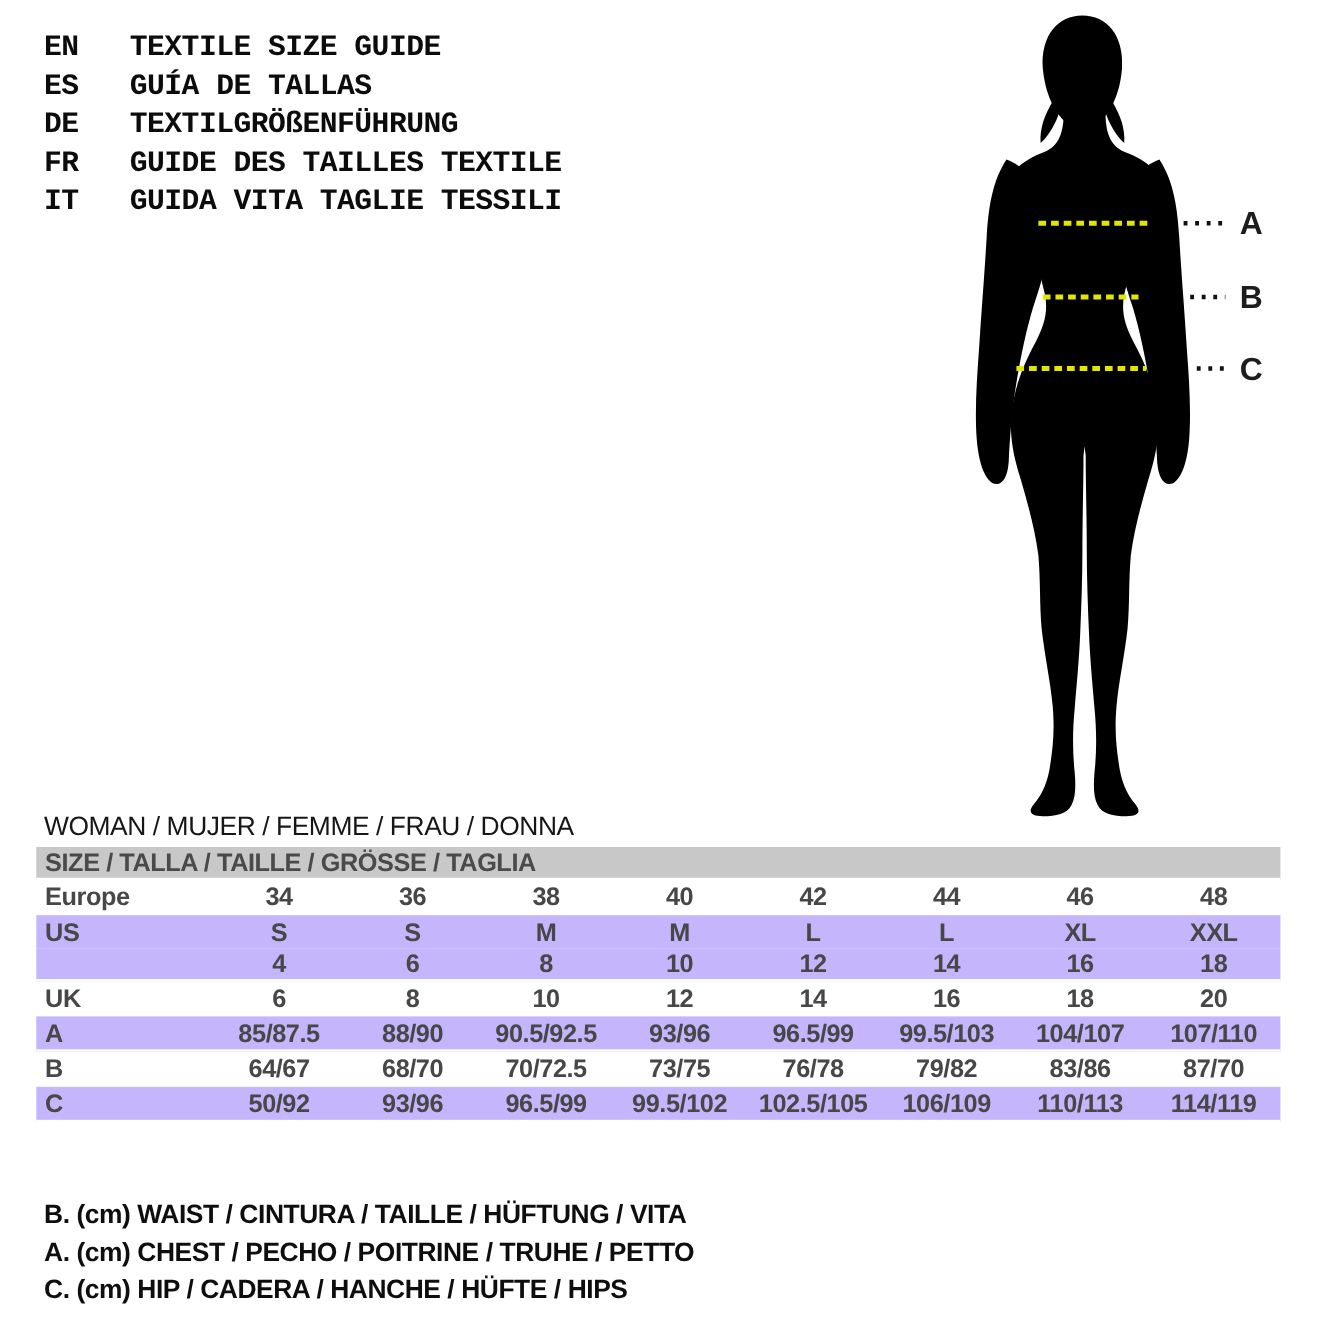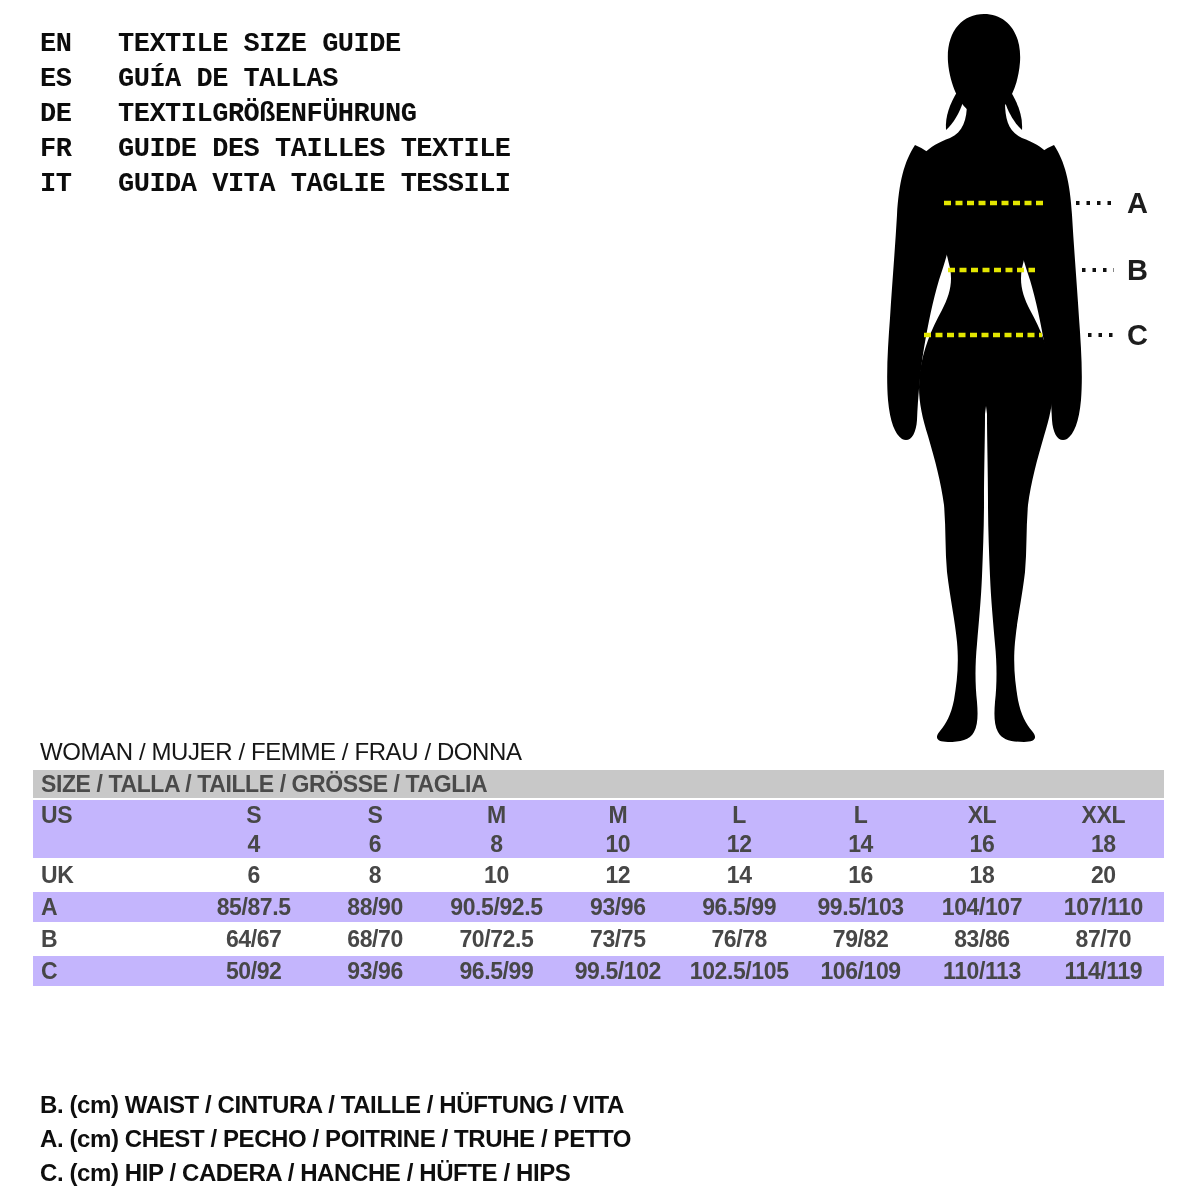--- a/index.html
+++ b/index.html
@@ -144,20 +144,31 @@
   <text class="figure-label" x="1127" y="213">A</text>
   <text class="figure-label" x="1127" y="280">B</text>
   <text class="figure-label" x="1127" y="345">C</text>
 </svg>
 
 <div class="woman-line">WOMAN / MUJER / FEMME / FRAU / DONNA</div>
 
 <div class="size-table">
   <div class="t-header">SIZE / TALLA / TAILLE / GRÖSSE / TAGLIA</div>
 
+  <div class="trow">
+    <span class="tlabel">Europe</span>
+    <span class="tcell">34</span>
+    <span class="tcell">36</span>
+    <span class="tcell">38</span>
+    <span class="tcell">40</span>
+    <span class="tcell">42</span>
+    <span class="tcell">44</span>
+    <span class="tcell">46</span>
+    <span class="tcell">48</span>
+  </div>
 
   <div class="trow stripe nogap">
     <span class="tlabel">US</span>
     <span class="tcell">S</span>
     <span class="tcell">S</span>
     <span class="tcell">M</span>
     <span class="tcell">M</span>
     <span class="tcell">L</span>
     <span class="tcell">L</span>
     <span class="tcell">XL</span>

